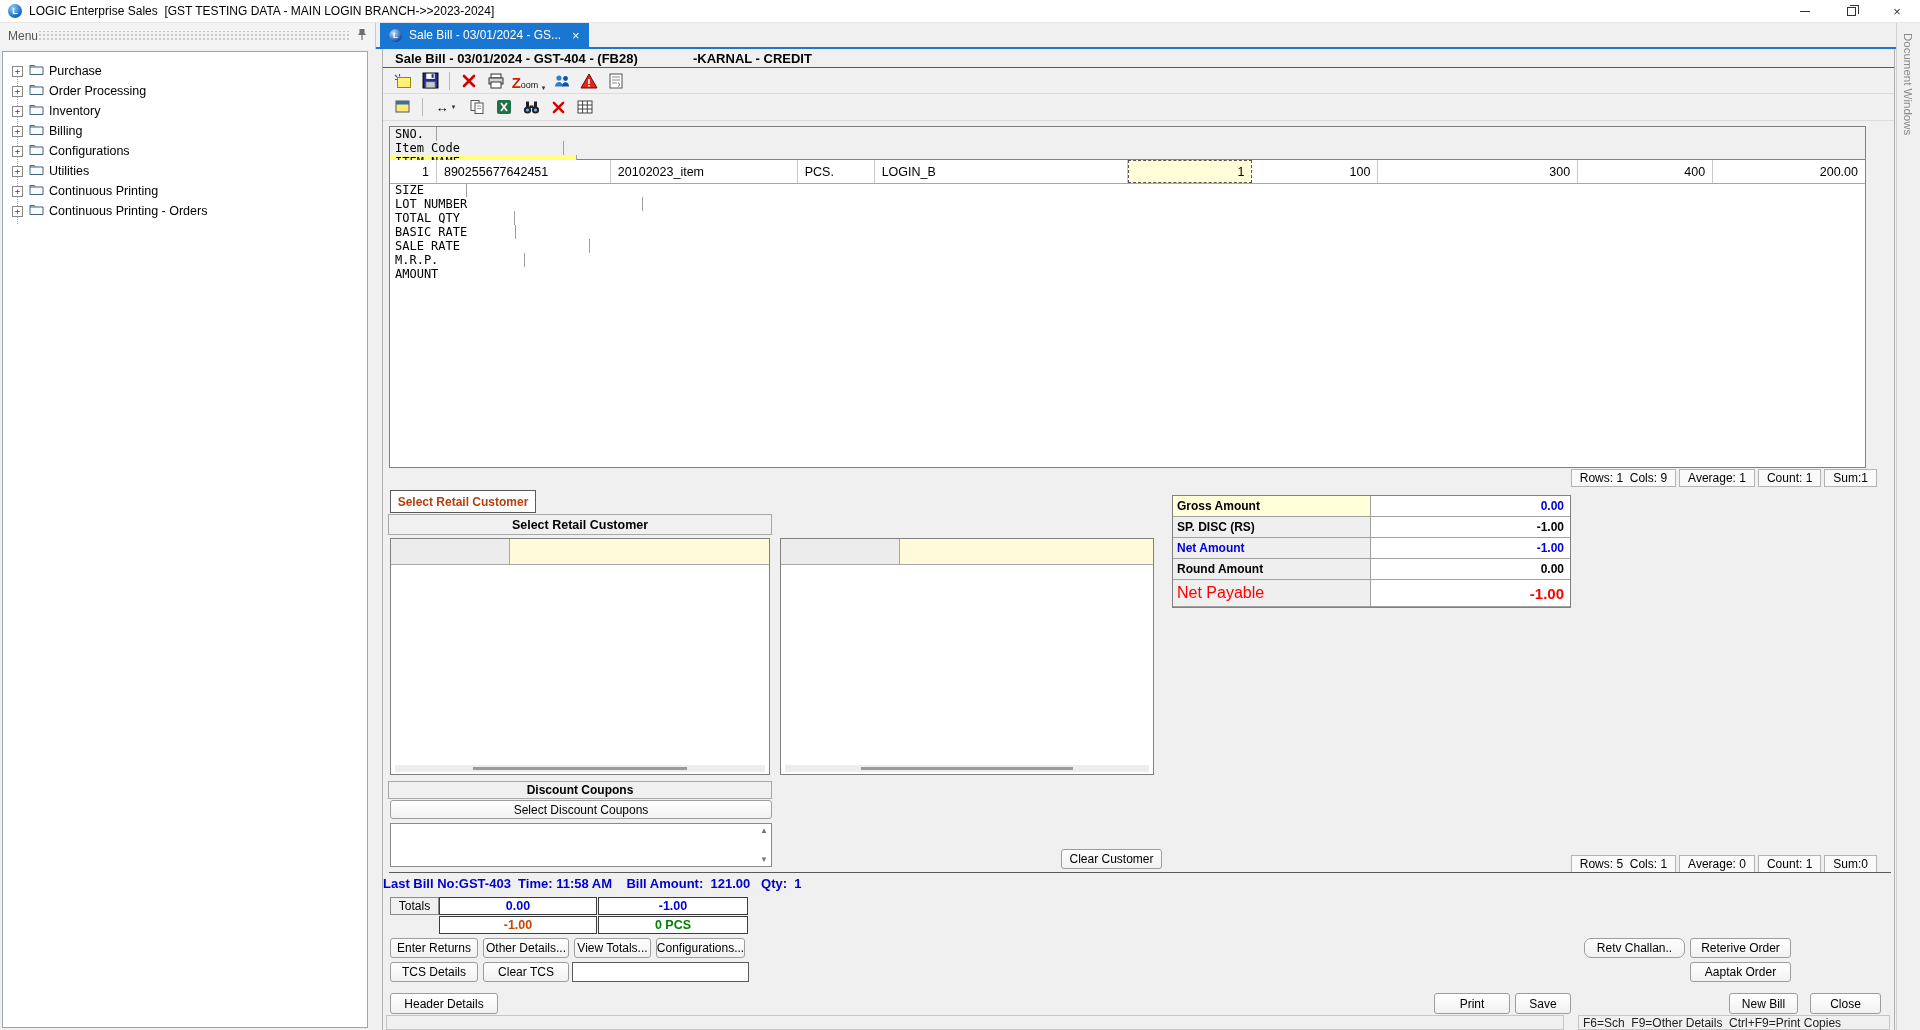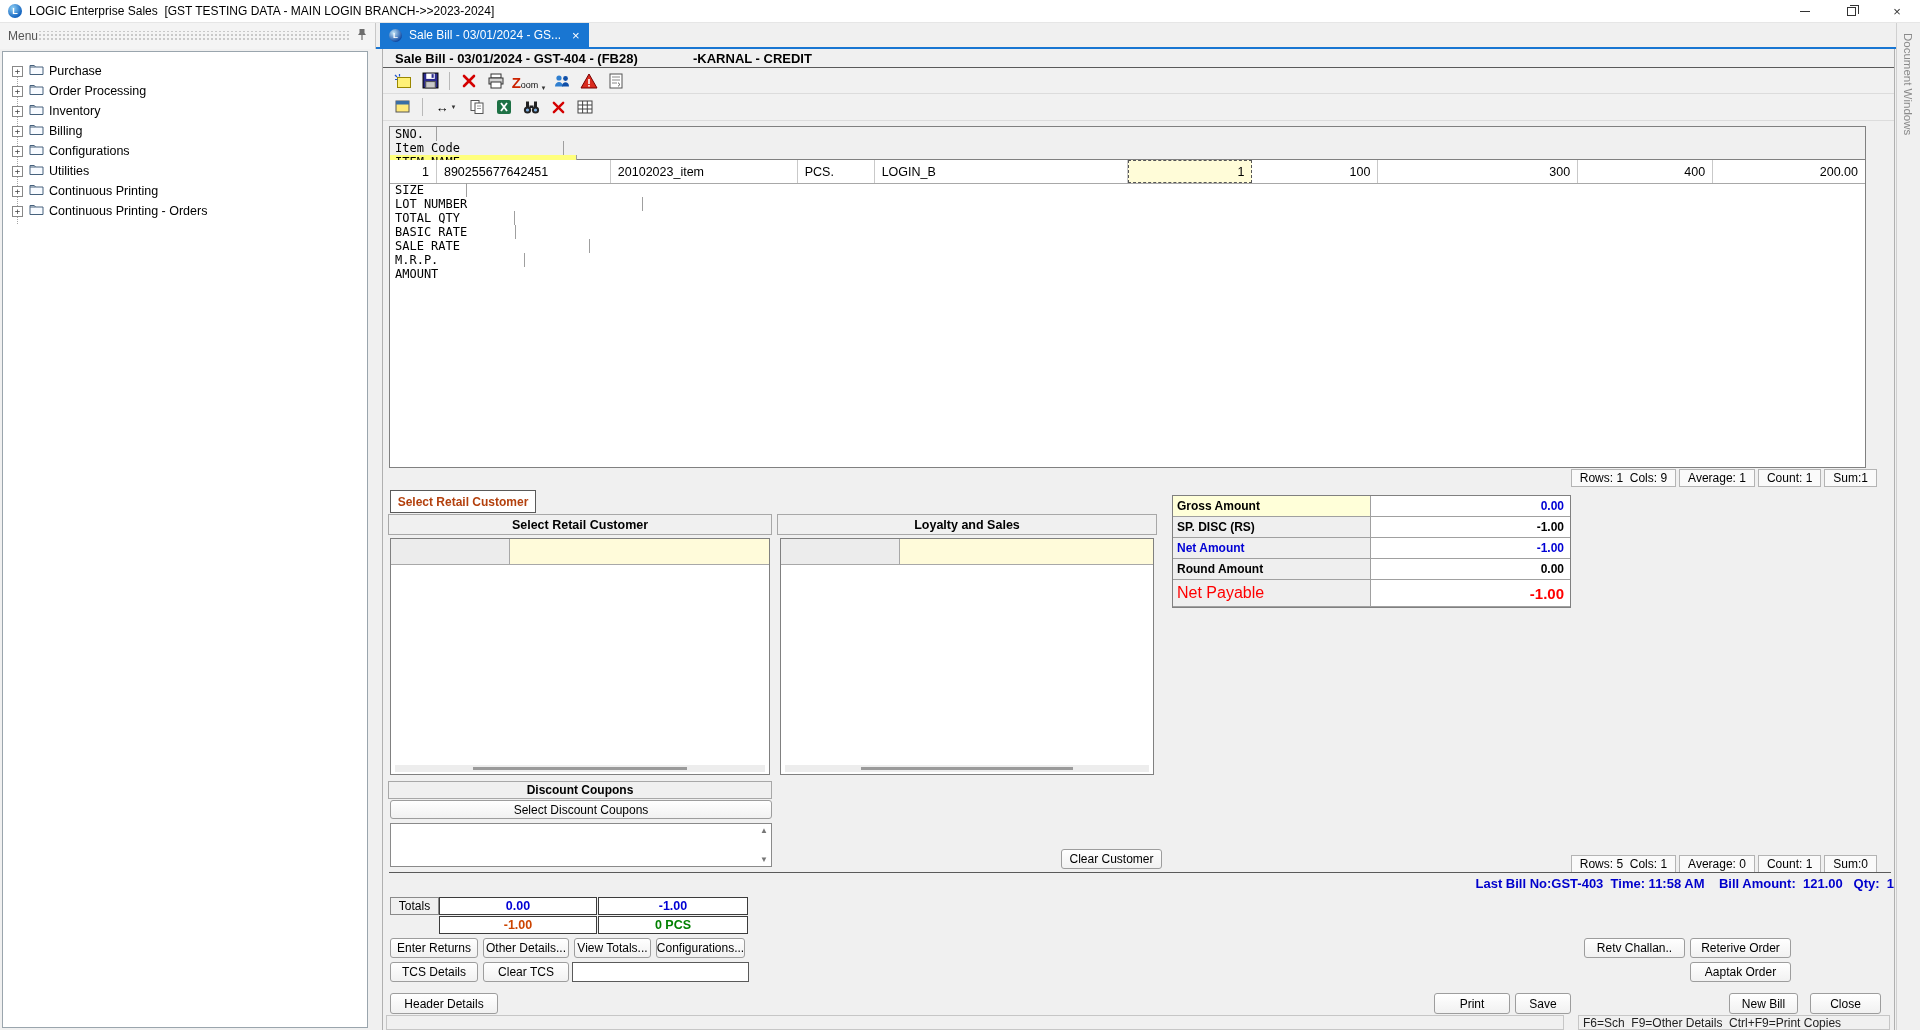--- a/index.html
+++ b/index.html
@@ -122,21 +122,21 @@
   .srow { height:21px; }
   .gross .lab { background:#ffffd9; }
   .v-blue { color:#0000d4 !important; }
   .l-blue { color:#0000d4 !important; }
   .netpay { height:27px; }
   .netpay .lab { font-weight:normal; font-size:16px; color:#ff0000; }
   .netpay .val { font-size:15px; color:#ff0000; }
 
   
   .hrule { position:absolute; left:6px; right:3px; top:823px; border-top:1px solid #5a5a5a; }
-  .lastbill { position:absolute; left:0; top:827px; width:100%; text-align:right; color:#0000cc;
+  .lastbill { position:absolute; left:0; top:827px; width:100%; text-align:left; color:#0000cc;
               font-weight:bold; font-size:13px; white-space:pre; }
   .tcell { position:absolute; height:18px; display:flex; align-items:center; justify-content:center;
            font-size:12.5px; font-weight:bold; background:#fff; border:1px solid #3c3c3c; }
   .tlab { position:absolute; left:7px; top:848px; width:49px; height:18px; background:#f0f0f0; border:1px solid #8a8a8a;
           display:flex; align-items:center; justify-content:center; font-size:12px; font-weight:normal; }
   .btn { position:absolute; background:linear-gradient(#ffffff,#f1f1f1); border:1px solid #9d9d9d; border-radius:3px;
          display:flex; align-items:center; justify-content:center; font-size:12px; }
   .tcs-input { position:absolute; left:189px; top:913px; width:177px; height:20px; border:1px solid #5a5a5a;
                background:#fff; font-size:12px; padding:0 4px; }
   .statusbar { position:absolute; left:3px; right:4px; top:966px; height:15px; display:flex; gap:14px; }
@@ -408,21 +408,20 @@
   <div class="statrow stats1">
     <span class="stat">Rows: 1  Cols: 9</span>
     <span class="stat">Average: 1</span>
     <span class="stat">Count: 1</span>
     <span class="stat">Sum:1</span>
   </div>
 
   <div class="rc-tab">Select Retail Customer</div>
 
   <div class="panelhead ph1">Select Retail Customer</div>
-  <div class="panelhead ph2">Loyalty and Sales</div>
 
   <div class="panelbody pb1">
     <div class="cellrow">
       <div class="hcell"></div>
       <div class="ycell"></div>
     </div>
     <div class="hscroll">
         <div class="thumb"></div>
       </div>
   </div>
@@ -489,21 +488,21 @@
   <div class="btn" style="left:100px; top:889px; width:86px; height:20px;">Other Details...</div>
   <div class="btn" style="left:191px; top:889px; width:77px; height:20px;">View Totals...</div>
   <div class="btn" style="left:273px; top:889px; width:89px; height:20px;">Configurations...</div>
 
   <div class="btn" style="left:7px; top:913px; width:88px; height:20px;">TCS Details</div>
   <div class="btn" style="left:100px; top:913px; width:86px; height:20px;">Clear TCS</div>
   <input class="tcs-input" style="">
 
   <div class="btn" style="left:7px; top:944px; width:108px; height:21px;">Header Details</div>
 
-  <div class="btn" style="left:1201px; top:889px; width:101px; height:20px;">Retv Challan..</div>
+  <div class="btn" style="left:1201px; top:889px; width:101px; height:20px;border-radius:7px;">Retv Challan..</div>
   <div class="btn" style="left:1307px; top:889px; width:101px; height:20px;">Reterive Order</div>
   <div class="btn" style="left:1307px; top:913px; width:101px; height:20px;">Aaptak Order</div>
 
   <div class="btn" style="left:1051px; top:944px; width:76px; height:21px;">Print</div>
   <div class="btn" style="left:1132px; top:944px; width:56px; height:21px;">Save</div>
   <div class="btn" style="left:1346px; top:944px; width:69px; height:21px;">New Bill</div>
   <div class="btn" style="left:1427px; top:944px; width:71px; height:21px;">Close</div>
 
   <div class="statusbar">
     <div class="statusseg seg-left"></div>

